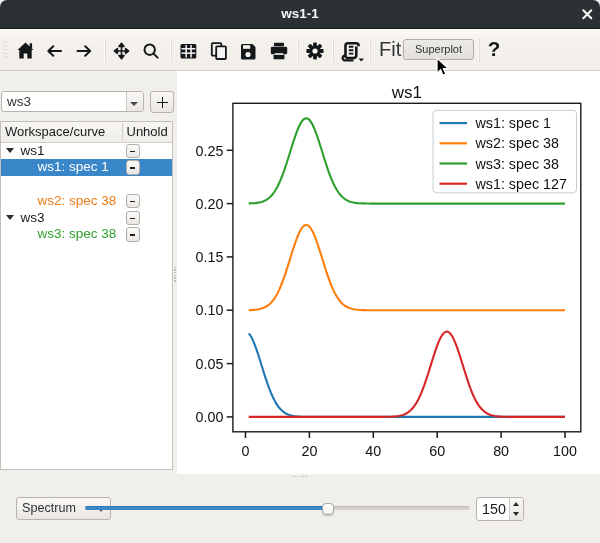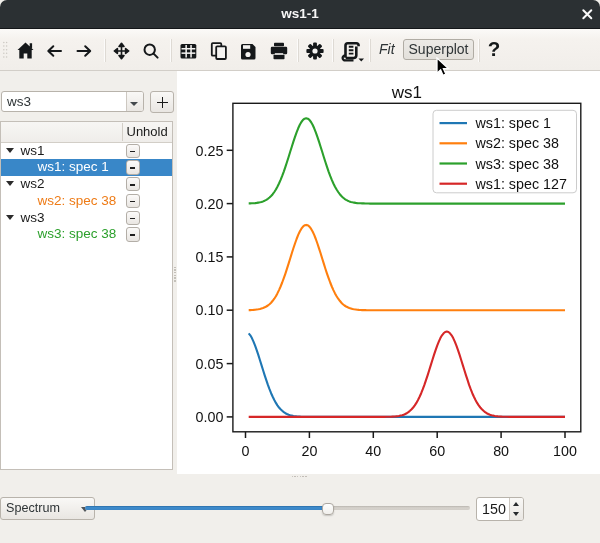--- a/index.html
+++ b/index.html
@@ -42,21 +42,21 @@
     border-left:4.3px solid transparent;border-right:4.3px solid transparent;
     border-top:5.3px solid #2b2b2b;}
   .mbtn{position:absolute;left:124.5px;top:1.2px;width:14.6px;height:14.3px;
     background:linear-gradient(#fbfaf9,#e9e6e2);border:1px solid #b3aea7;
     border-radius:3px;box-sizing:border-box;}
   .mbtn i{position:absolute;left:3.9px;top:6px;width:4.8px;height:1.4px;background:#1f1f1f;}
   #selrow{background:#3987c8;}
   
   #plotbg{position:absolute;left:177px;top:70.7px;width:423px;height:402.3px;background:#ffffff;}
   
-  #speccombo{left:0;top:497px;width:95px;height:23px;}
+  #speccombo{left:16px;top:497px;width:95px;height:23px;}
   #speccombo .t{position:absolute;left:5px;top:0;line-height:21.5px;font-size:12.6px;color:#2e3436;}
   #speccombo .a{position:absolute;right:5.5px;top:9px;width:0;height:0;
     border-left:4px solid transparent;border-right:4px solid transparent;
     border-top:5px solid #50555a;}
   #groove{position:absolute;left:85px;top:506.4px;width:385px;height:3.6px;
     background:linear-gradient(#b8b4ae,#d6d2cc 45%,#d2cec8);border-radius:2px;}
   #groovefill{position:absolute;left:85px;top:505.7px;width:240px;height:4.8px;
     background:linear-gradient(#2a6ca5,#3e8ccd 40%,#3a84c4);border-radius:2px;}
   #knob{position:absolute;left:321.8px;top:502.6px;width:12.4px;height:12.6px;border-radius:4px;
     background:linear-gradient(#fefefe,#f1efec);border:1px solid #aca7a0;box-sizing:border-box;
@@ -66,24 +66,24 @@
   #spin .v{position:absolute;left:0;top:0;width:34px;text-align:center;line-height:22px;
     font-size:14.3px;color:#1a1a1a;}
   #spin .btns{position:absolute;right:0;top:0;width:13px;height:22px;
     background:linear-gradient(#f9f8f6,#eae7e3);border-left:1px solid #cdc8c1;border-radius:0 2px 2px 0;}
   .sarr{position:absolute;left:2.5px;width:0;height:0;border-left:3.5px solid transparent;
     border-right:3.5px solid transparent;}
   #spin .up{top:4px;border-bottom:4.5px solid #26292c;}
   #spin .dn{bottom:4px;border-top:4.5px solid #26292c;}
   #holdbtn{left:532px;top:497px;width:64px;height:24px;font-size:14px;line-height:22px;}
   
-  #superbtn{left:403px;top:39px;width:71px;height:21px;font-size:14px;line-height:19px;
+  #superbtn{left:403px;top:39px;width:71px;height:21px;font-size:11px;line-height:19px;
     background:linear-gradient(#eceae6,#e3e0db);border:1px solid #b0aca4;}
   #fitlab{position:absolute;left:379px;top:39px;width:24px;height:21px;line-height:21px;
-    font-size:14px;color:#2e3436;font-style:italic;}
+    font-size:20px;color:#2e3436;}
   #qmark{position:absolute;left:485px;top:37px;width:18px;height:24px;line-height:24px;
     font-size:20.5px;font-weight:bold;color:#15191a;text-align:center;}
   .splitdot{position:absolute;background:#bcb8b1;border-radius:50%;}
 </style>
 </head>
 <body>
 <div id="win">
   <div id="titlebar"></div>
   <div id="tbline"></div>
   <div id="title">ws1-1</div>
@@ -222,39 +222,33 @@
       <span class="arrowbtn"></span>
     <span style="position:absolute;right:4.5px;top:10.5px;width:0;height:0;border-left:4.2px solid transparent;border-right:4.2px solid transparent;border-top:4.8px solid #44494d"></span>
   </div>
   <div class="gtkbtn" id="plusbtn">
       <span class="h"></span>
       <span class="v"></span>
     </div>
 
   <div id="table">
     <div id="thead">
+        <span class="c1">Workspace/curve</span>
         <span class="c2">Unhold</span>
         <span class="div"></span>
       </div>
     <div class="row" style="top:20.5px">
         <span class="tri"></span>
         <span class="lab" style="left:19.5px">ws1</span>
         <span class="mbtn">
           <i></i>
         </span>
       </div>
     <div class="row" id="selrow" style="top:37.25px">
         <span class="lab" style="left:36.5px;color:#ffffff">ws1: spec 1</span>
-        <span class="mbtn">
-          <i></i>
-        </span>
-      </div>
-    <div class="row" style="top:54px">
-        <span class="tri"></span>
-        <span class="lab" style="left:19.5px">ws2</span>
         <span class="mbtn">
           <i></i>
         </span>
       </div>
     <div class="row" style="top:70.75px">
         <span class="lab" style="left:36.5px;color:#ee7b16">ws2: spec 38</span>
         <span class="mbtn">
           <i></i>
         </span>
       </div>

